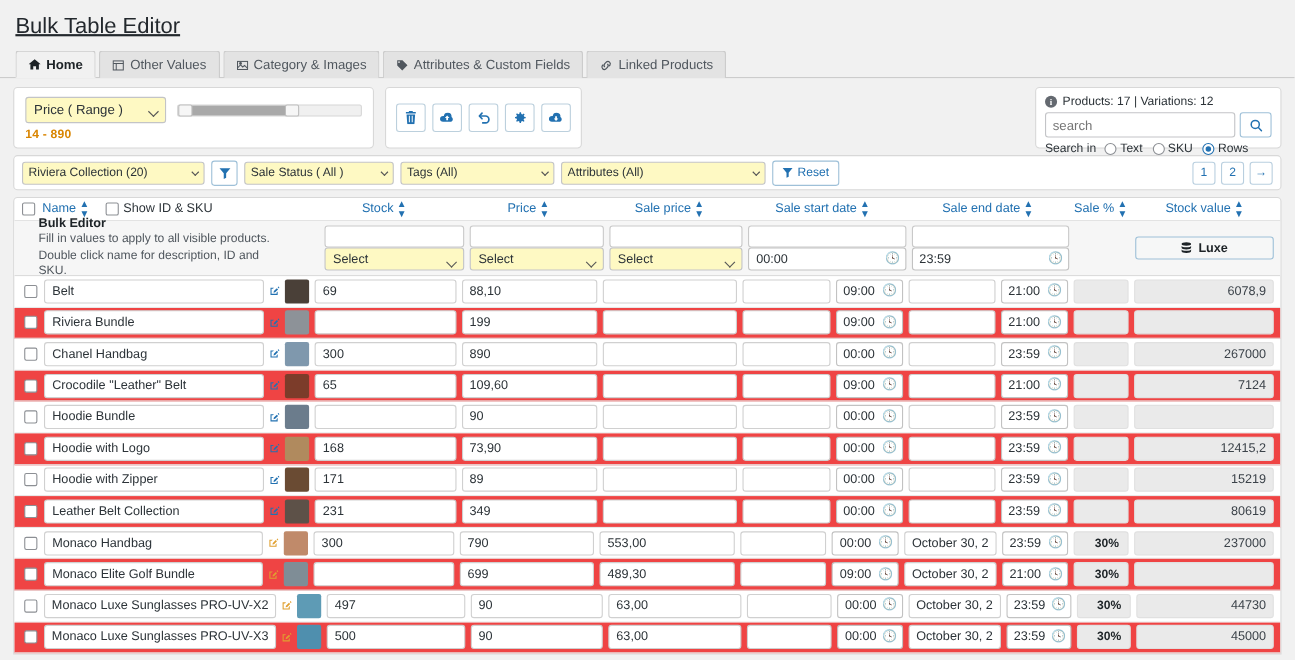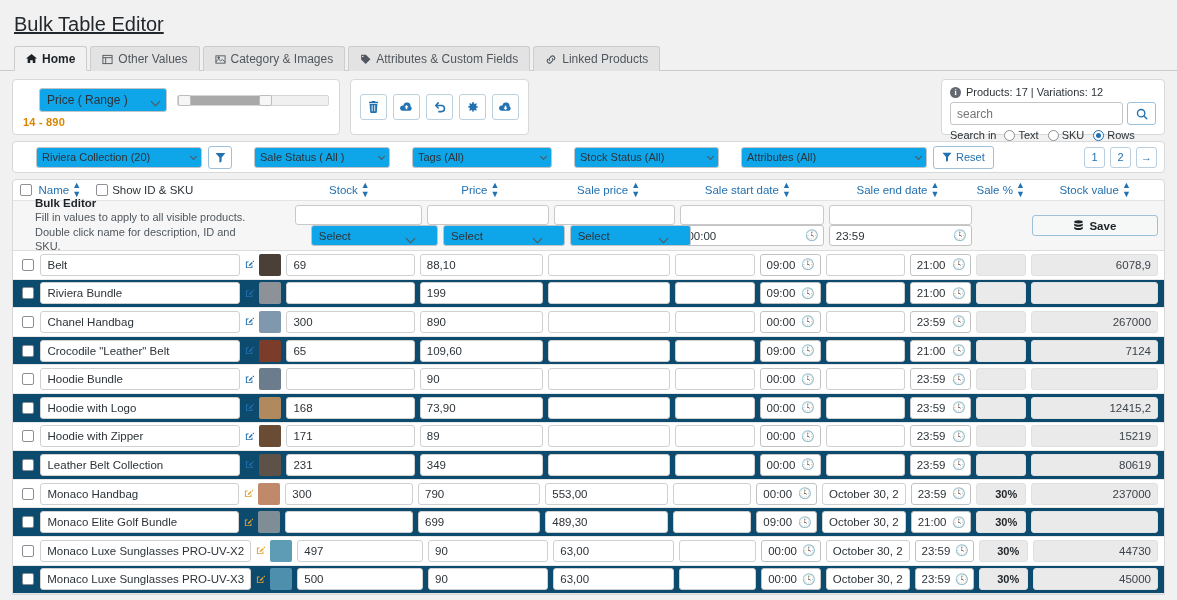--- a/index.html
+++ b/index.html
@@ -76,28 +76,27 @@
     height: 56px;
     display: flex;
     align-items: flex-start;
     gap: 10px;
   }
   .sel {
     appearance: none;
     -webkit-appearance: none;
     border: 1px solid #c3c4c7;
     border-radius: 3px;
-    background: #0ea5e9;
+    background: #fef9c3;
     height: 24px;
     font-size: 12px;
     color: #2c3338;
     padding: 0 22px 0 7px;
     font-family: "Liberation Sans", sans-serif;
     cursor: pointer;
-    margin-left: 16px;
   }
   .selwrap { position: relative; display:inline-block; }
   .selwrap::after {
     content: "";
     position: absolute;
     right: 8px; top: 10px;
     width: 6px; height: 6px;
     border-right: 1.4px solid #555;
     border-bottom: 1.4px solid #555;
     transform: rotate(45deg);
@@ -318,21 +317,21 @@
   }
 
   
   .trow {
     display:flex;
     align-items:center;
     height: 28.6px;
     border-bottom: 1px solid #e8e8e8;
     padding-left: 7px;
   }
-  .trow.alt { background: #0c4a6e; text-align: center; }
+  .trow.alt { background: #ef4444; text-align: center; }
   .cell { padding-right: 5px; }
   .inp {
     height: 22px;
     width: 100%;
     border: 1px solid #d0d0d0;
     border-radius: 3px;
     background: #fff;
     font-size: 11.5px;
     color: #2c3338;
     padding: 0 6px;
@@ -516,23 +515,20 @@
           <path d="M.6 1h10.8L7.2 6.1v4.3L4.8 11.6V6.1L.6 1z"></path>
         </svg>
     </div>
     <span class="selwrap sm">
       <select class="sel fsel" style="width:136px" id="f-sale"><option>Sale Status ( All )</option></select>
     </span>
     <span class="selwrap sm">
       <select class="sel fsel" style="width:140px" id="f-tags"><option>Tags (All)</option></select>
     </span>
     <span class="selwrap sm">
-      <select class="sel fsel" style="width:145px" id="f-stock"><option>Stock Status (All)</option></select>
-    </span>
-    <span class="selwrap sm">
       <select class="sel fsel" style="width:186px" id="f-attr"><option>Attributes (All)</option></select>
     </span>
     <div class="reset-btn">
       <svg width="10" height="10" viewBox="0 0 12 12" fill="currentColor">
           <path d="M.6 1h10.8L7.2 6.1v4.3L4.8 11.6V6.1L.6 1z"></path>
         </svg>
       <span>Reset</span>
     </div>
     <div class="pager" id="pager">
         <div class="pg">1</div>
@@ -629,21 +625,21 @@
         </div>
       </div>
       <div class="c-pct cell"></div>
       <div class="c-sval cell" style="padding-right:6px">
         <div class="save-btn">
           <svg width="11" height="11" viewBox="0 0 12 12" fill="currentColor">
               <ellipse cx="6" cy="2" rx="4.7" ry="1.7"></ellipse>
               <path d="M1.3 3.6v2.1c0 .9 2.1 1.7 4.7 1.7s4.7-.8 4.7-1.7V3.6C10.7 4.5 8.6 5.2 6 5.2S1.3 4.5 1.3 3.6z"></path>
               <path d="M1.3 7.1v2.1c0 .9 2.1 1.7 4.7 1.7s4.7-.8 4.7-1.7V7.1c0 .9-2.1 1.7-4.7 1.7s-4.7-.8-4.7-1.7z"></path>
             </svg>
-          <span>Save</span>
+          <span>Luxe</span>
         </div>
       </div>
     </div>
 
     <div id="rows">
         <div class="trow">
           <div class="c-chk cell">
             <span class="chk"></span>
           </div>
           <div class="c-name cell">

